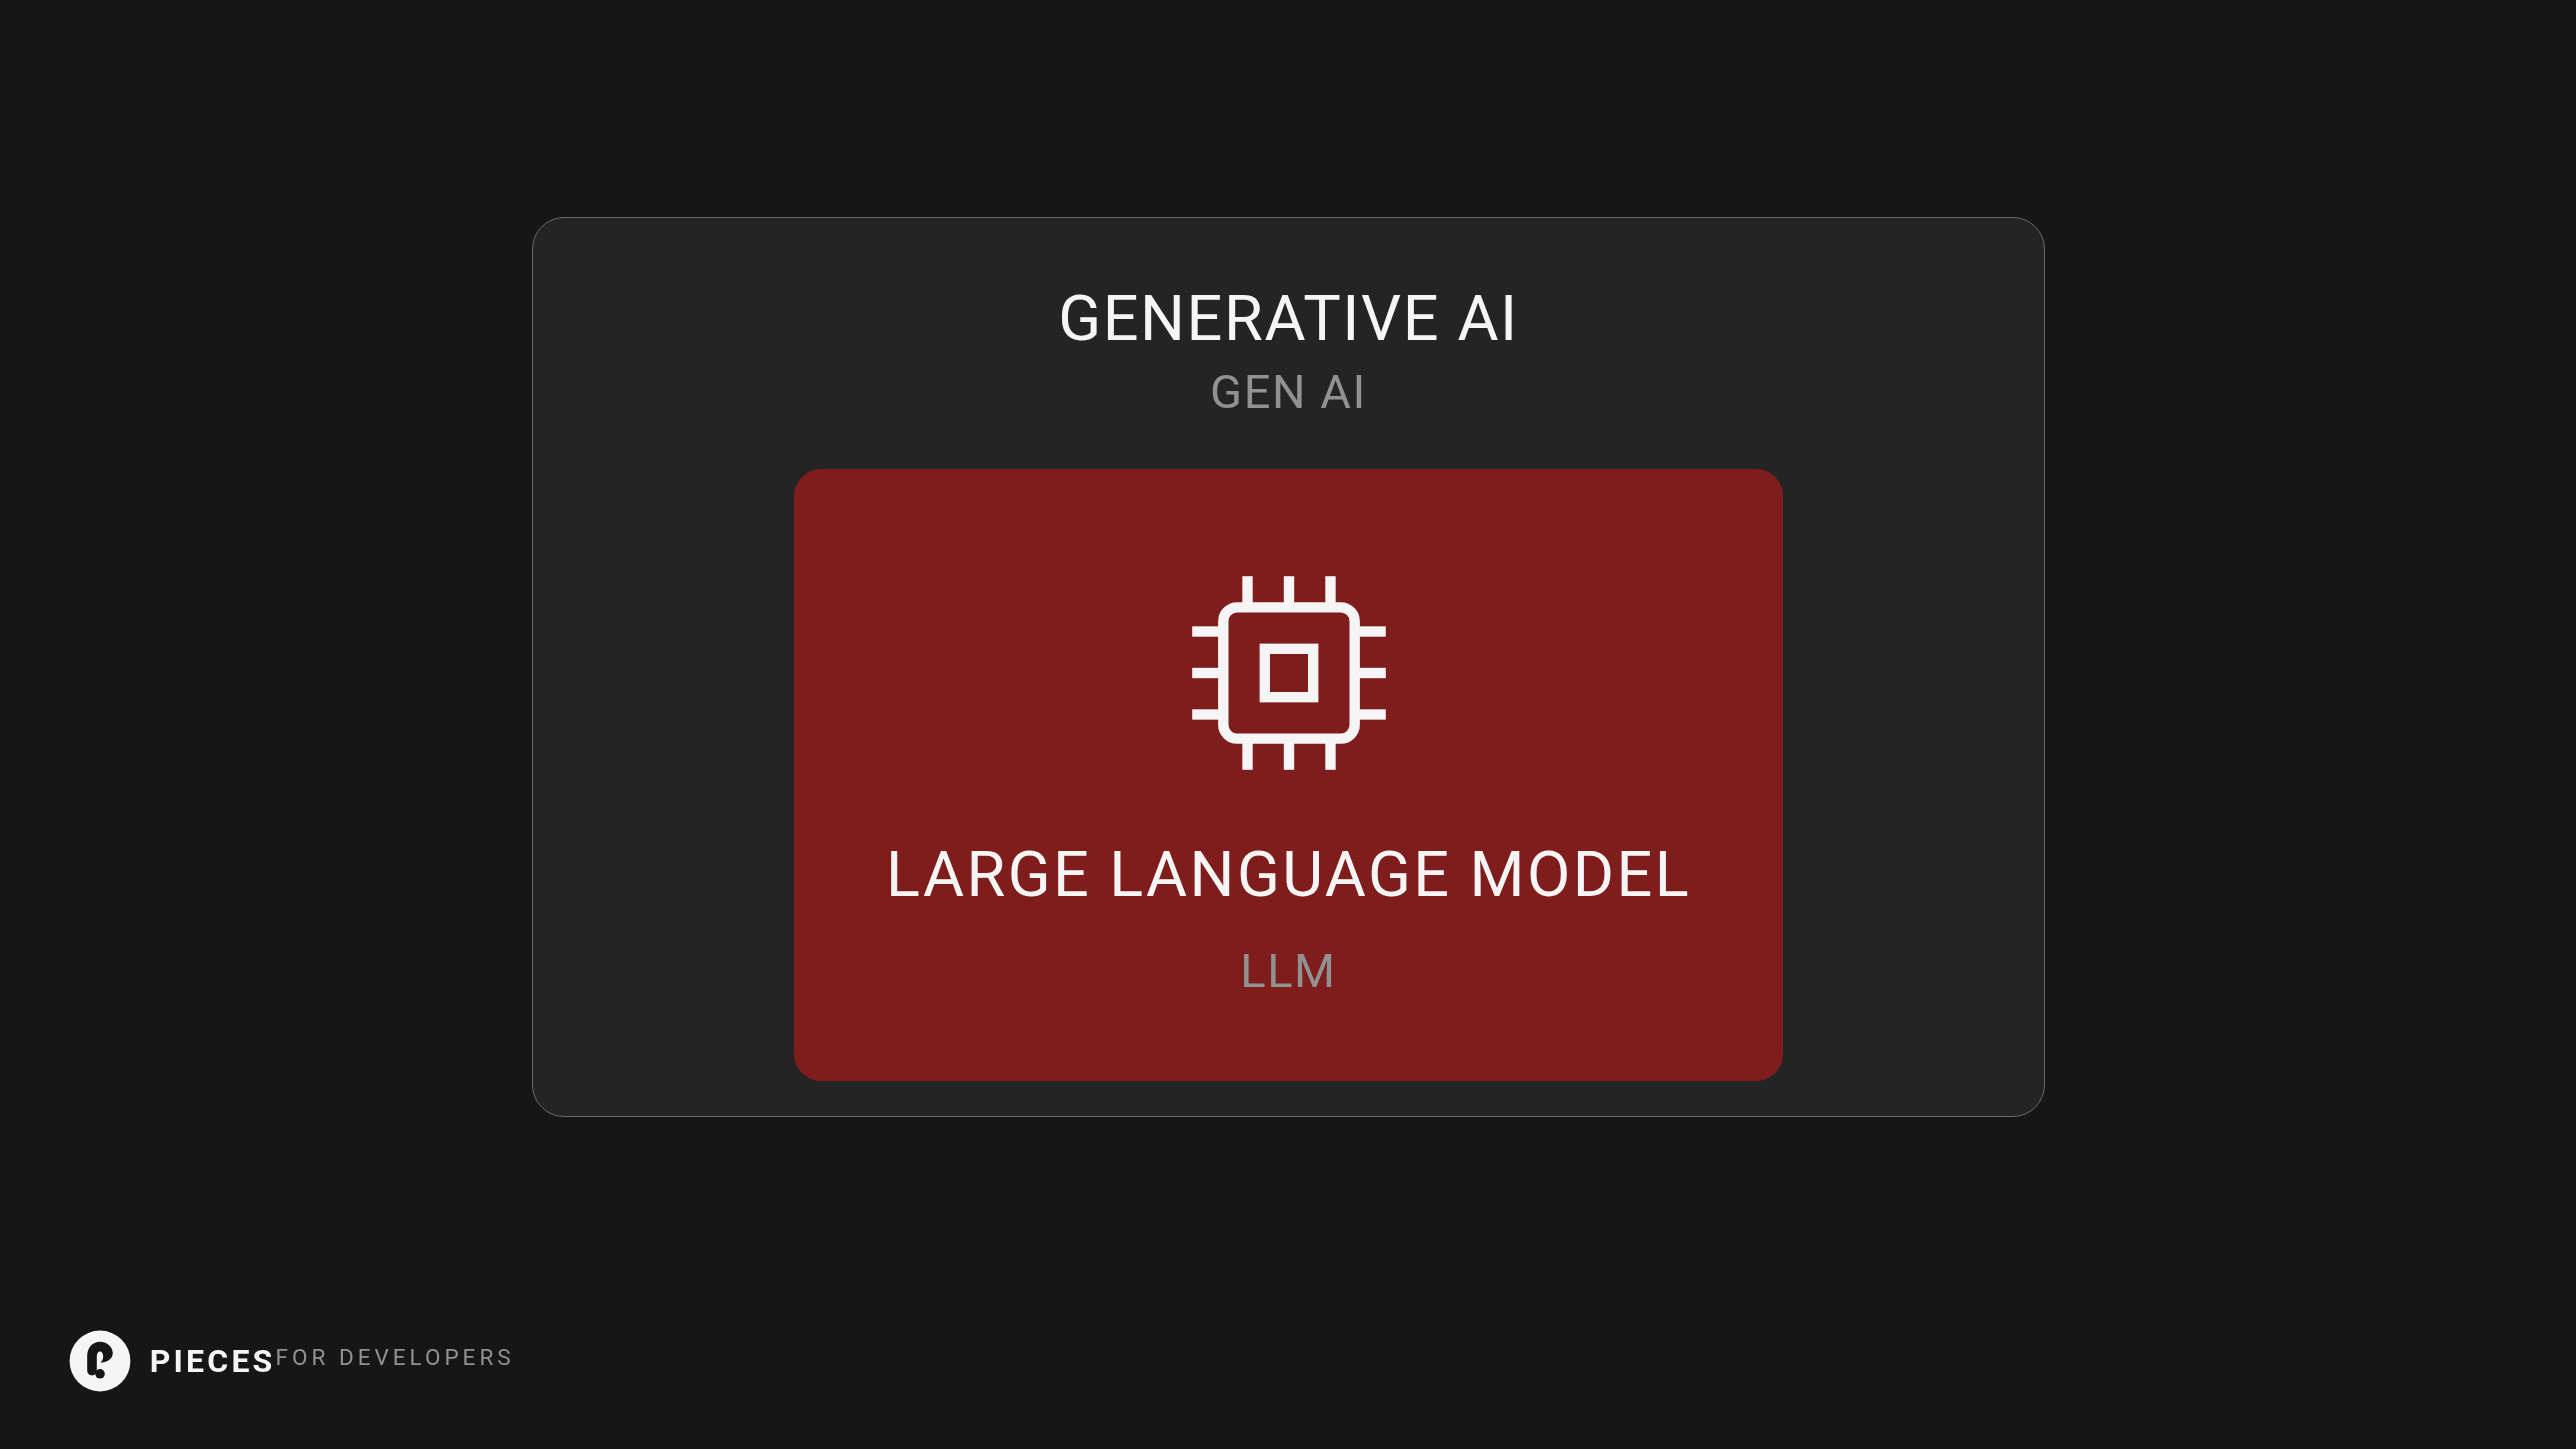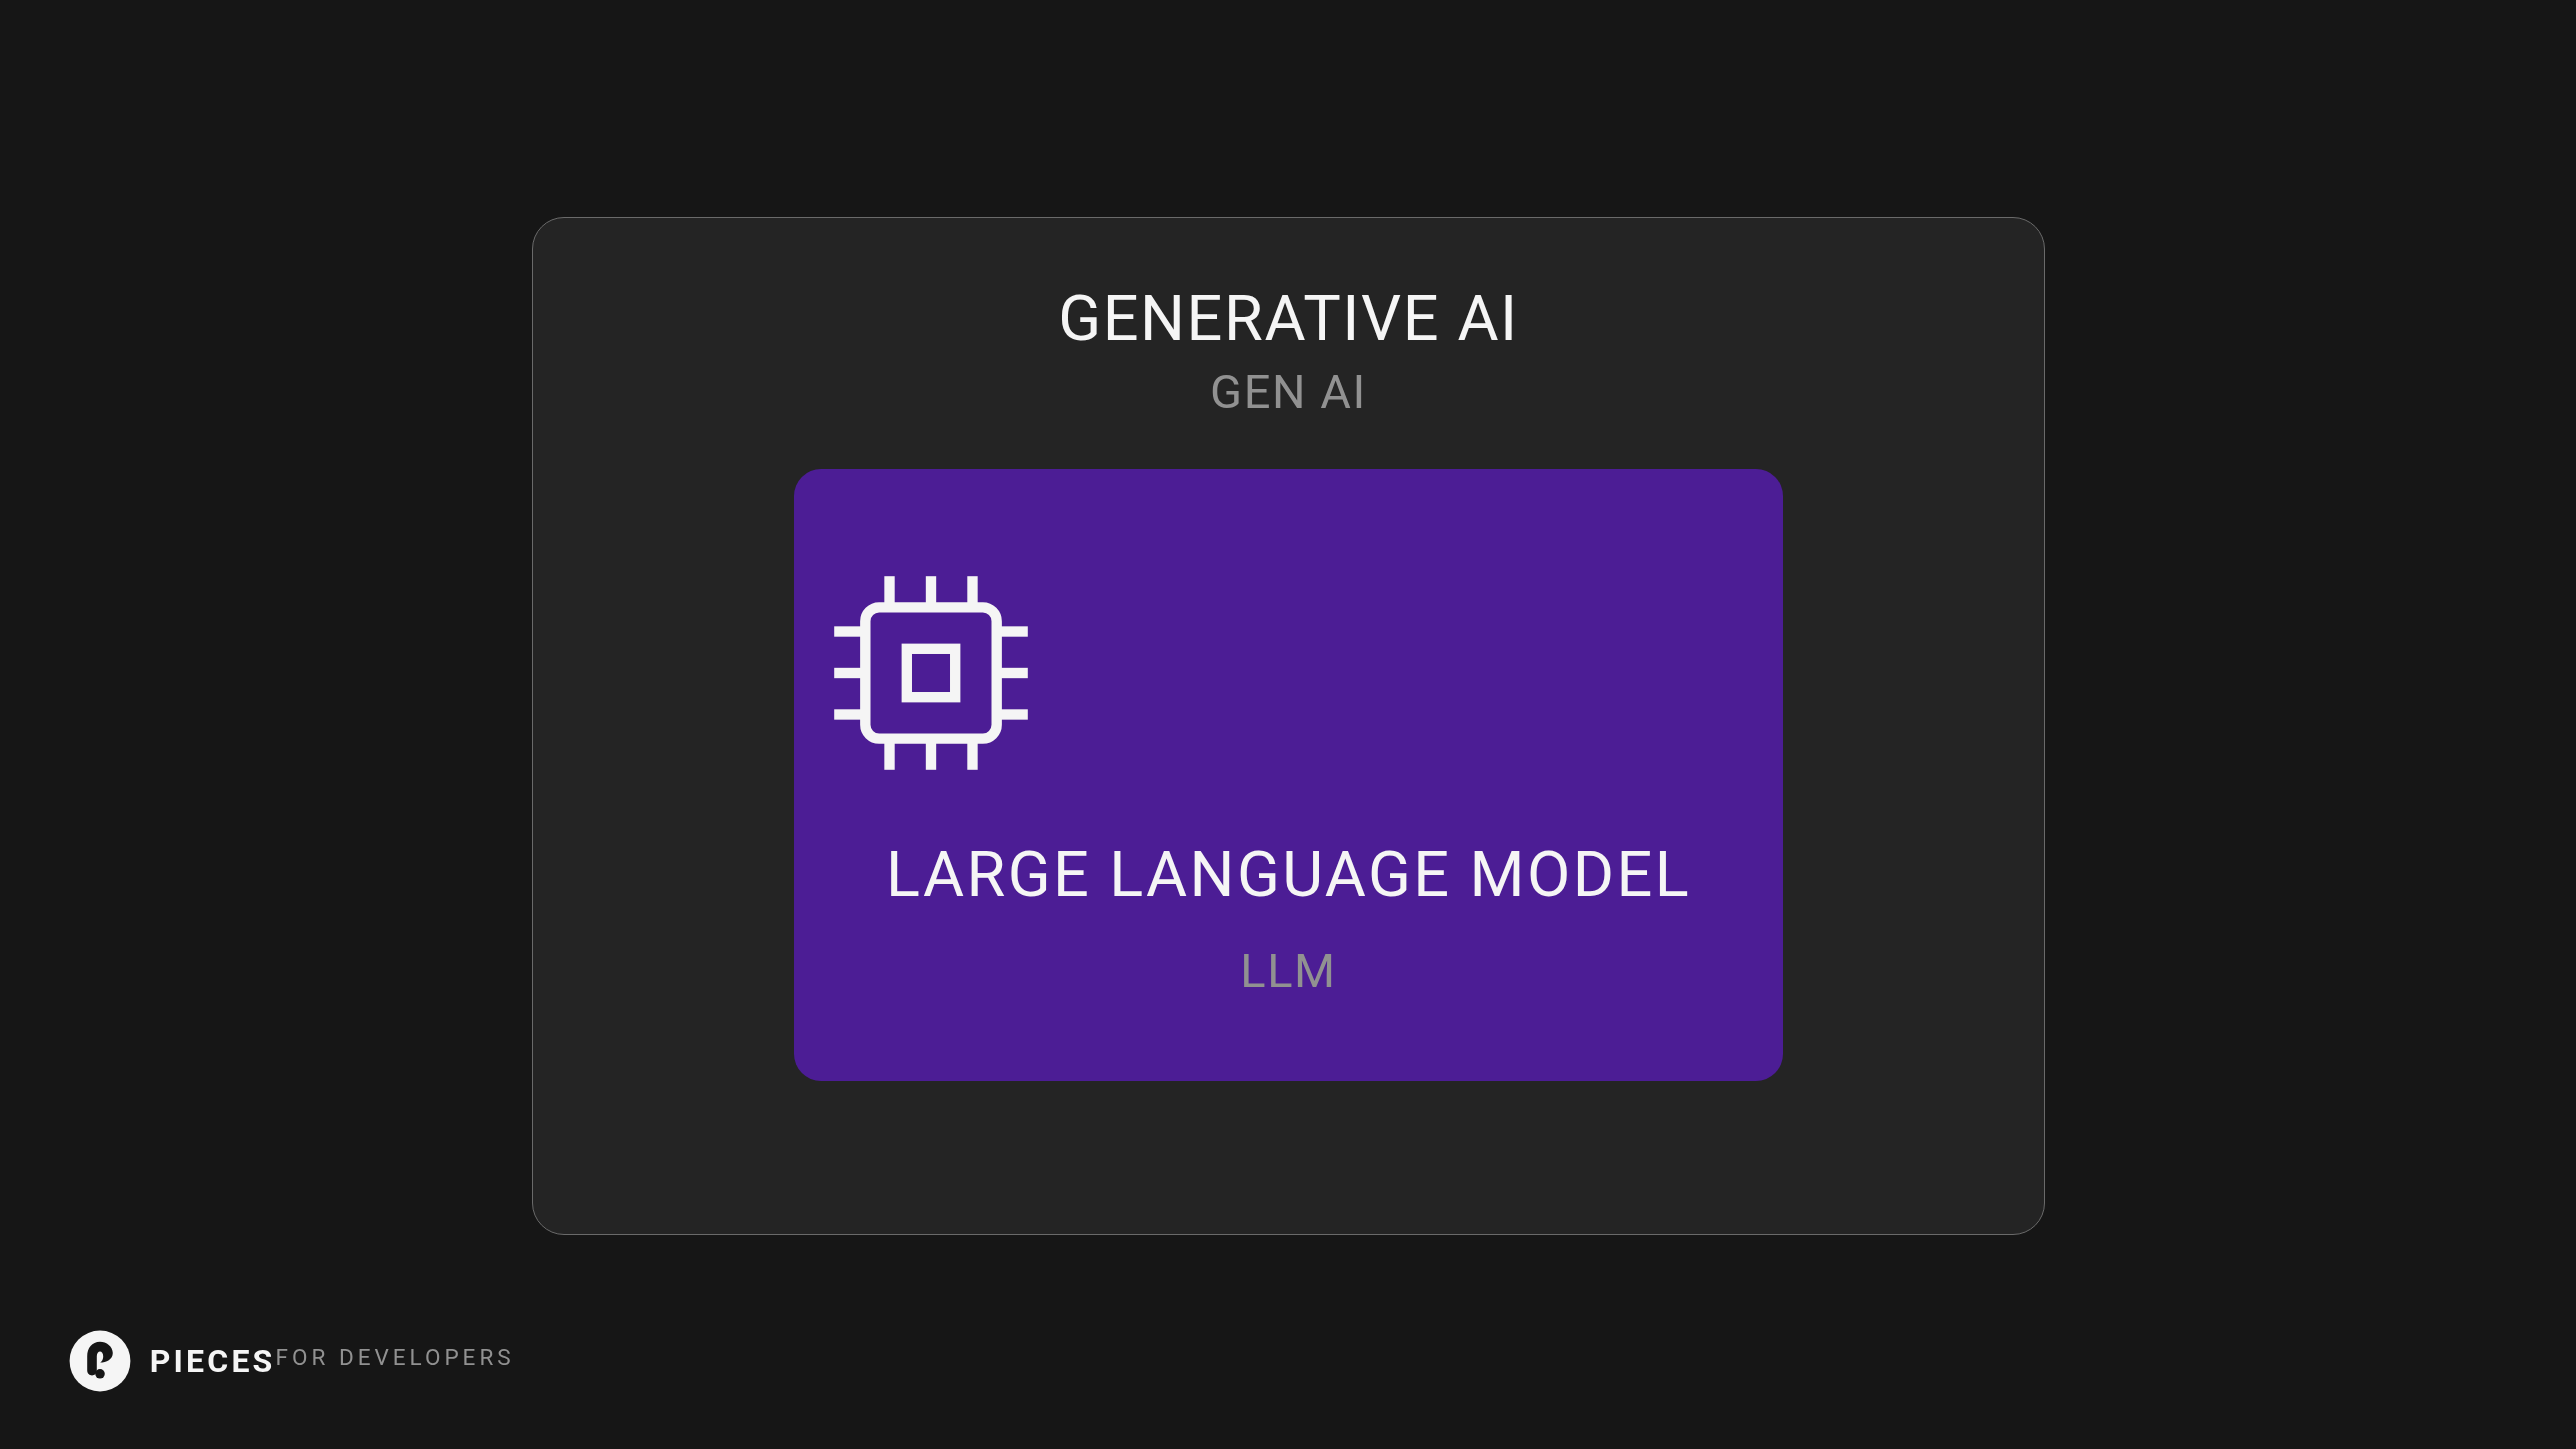--- a/index.html
+++ b/index.html
@@ -15,21 +15,21 @@
       font-family: -apple-system, BlinkMacSystemFont, "Segoe UI", Roboto, Helvetica, Arial, sans-serif;
       position: relative;
       overflow: hidden;
     }
     
     .outer-box {
       position: absolute;
       left: 532px;
       top: 217px;
       width: 1513px;
-      height: 1018px;
+      height: 900px;
       background: #242424;
       border: 1.6px solid #6a6a6a;
       border-radius: 32px;
       display: flex;
       flex-direction: column;
       align-items: center;
       padding-top: 64px;
     }
     
     .outer-title {
@@ -46,27 +46,28 @@
       font-weight: 400;
       letter-spacing: 1.6px;
       text-align: center;
       margin-top: 9px;
     }
     
     .inner-box {
       margin-top: 48px;
       width: 993px;
       height: 616px;
-      background: #4c1d95;
+      background: #7f1d1d;
       border-radius: 29px;
       position: relative;
       border: 2.4px solid transparent;
       background-clip: padding-box;
       display: flex;
       flex-direction: column;
+      align-items: center;
       justify-content: center;
       padding: 32px 16px;
     }
     
     .inner-box::before {
       content: "";
       position: absolute;
       inset: -2.4px;
       border-radius: 29px;
       background: linear-gradient(90deg, #9c4dff 0%, #d89a3a 40%, #e8c54a 55%, #2dd4bf 100%);

